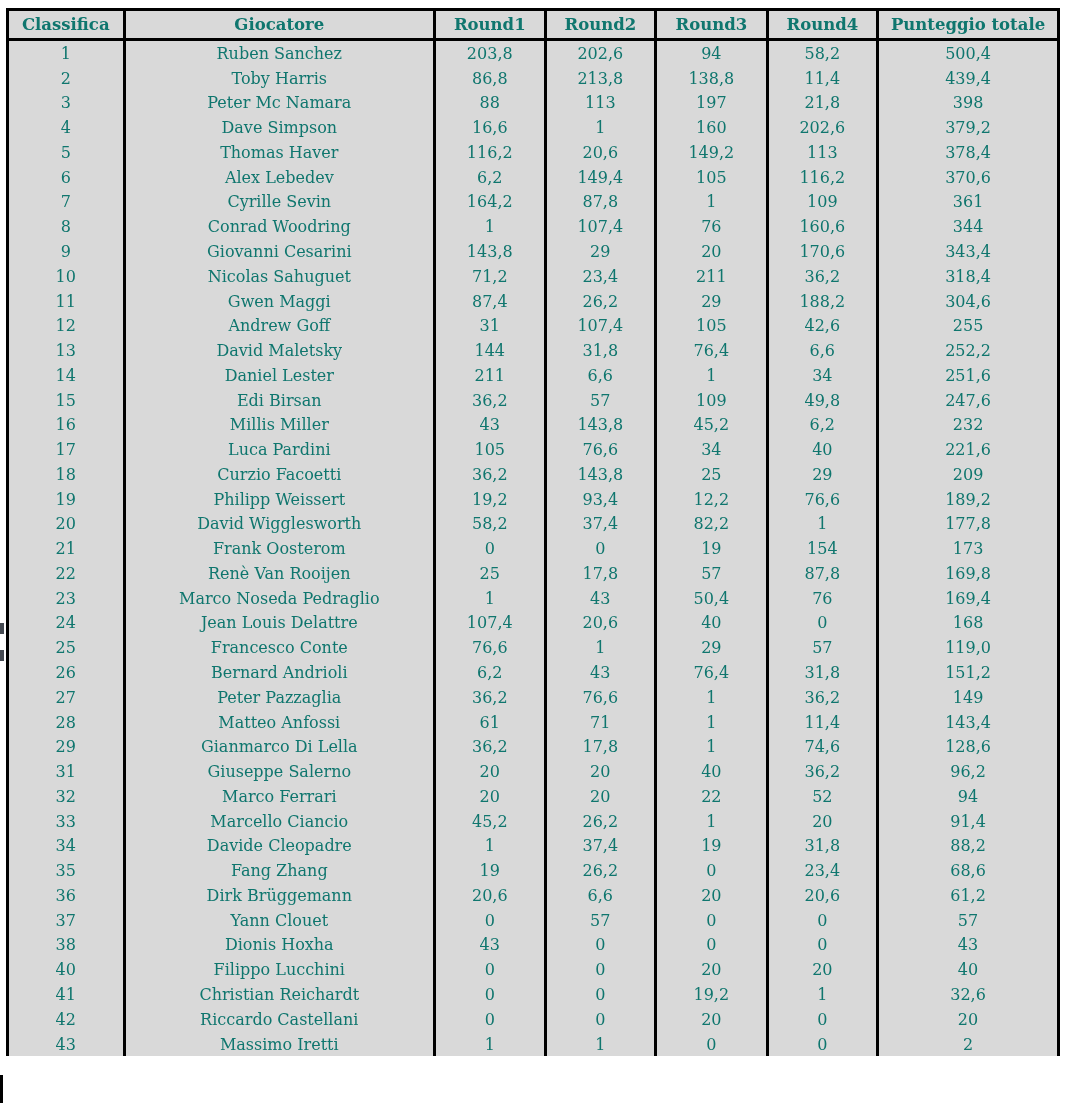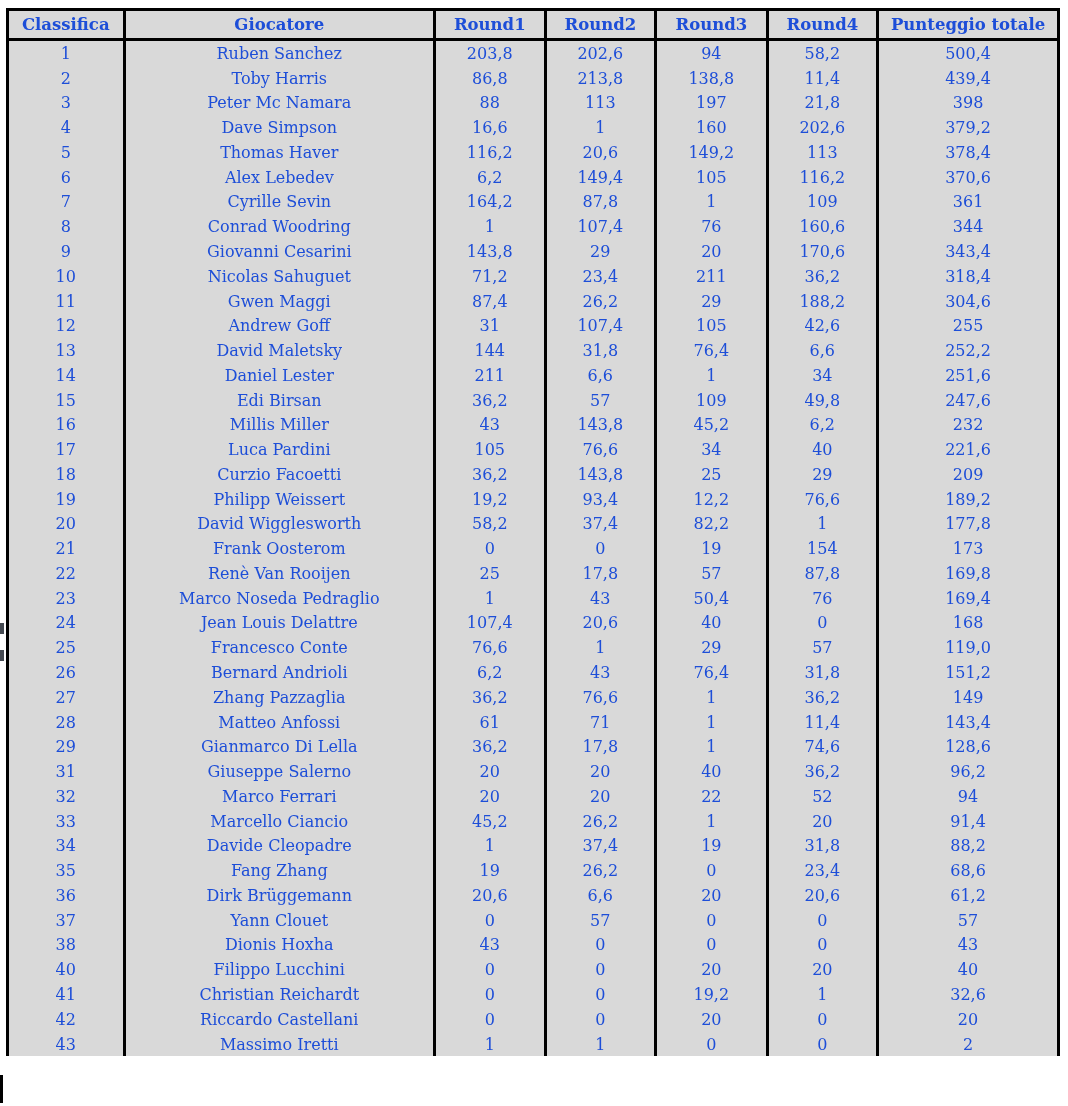--- a/index.html
+++ b/index.html
@@ -7,21 +7,21 @@
     padding: 0;
     background: #ffffff;
   }
   #page {
     position: relative;
     width: 1068px;
     height: 1106px;
     background: #ffffff;
     overflow: hidden;
     font-family: "DejaVu Serif", serif;
-    color: #1d4ed8;
+    color: #0f766e;
   }
   table.ranking {
     position: absolute;
     left: 6px;
     top: 8px;
     width: 1054px;
     border-collapse: collapse;
     table-layout: fixed;
     background: #d9d9d9;
   }
@@ -315,21 +315,21 @@
           <td>26</td>
           <td>Bernard Andrioli</td>
           <td>6,2</td>
           <td>43</td>
           <td>76,4</td>
           <td>31,8</td>
           <td>151,2</td>
         </tr>
         <tr>
           <td>27</td>
-          <td>Zhang Pazzaglia</td>
+          <td>Peter Pazzaglia</td>
           <td>36,2</td>
           <td>76,6</td>
           <td>1</td>
           <td>36,2</td>
           <td>149</td>
         </tr>
         <tr>
           <td>28</td>
           <td>Matteo Anfossi</td>
           <td>61</td>

